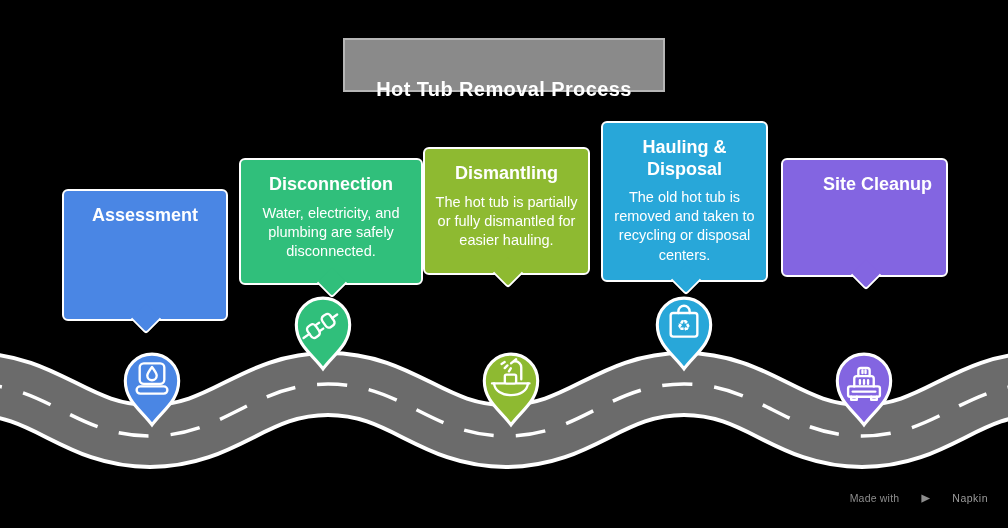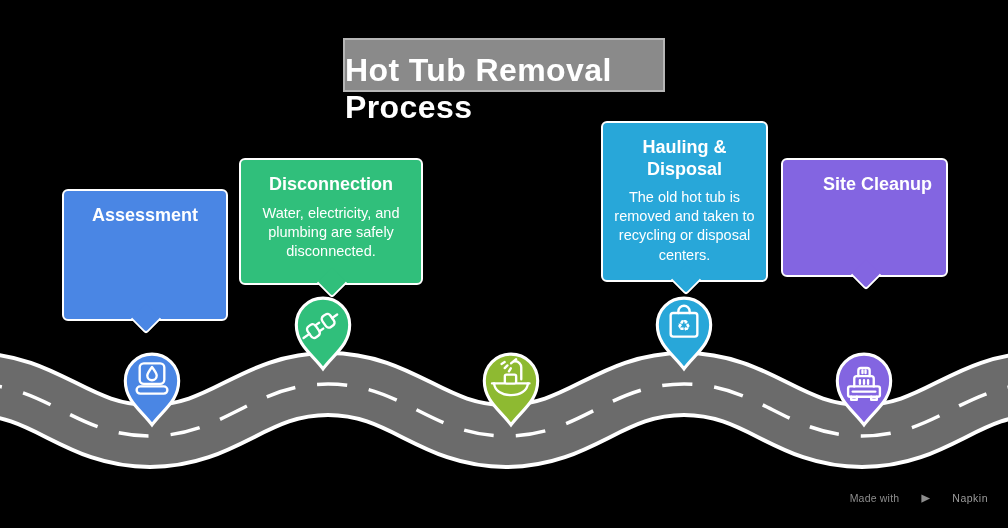--- a/index.html
+++ b/index.html
@@ -6,21 +6,21 @@
   .stage {
     position:relative; width:1008px; height:528px; overflow:hidden;
     font-family:"Liberation Sans", sans-serif;
   }
   
   .title-box {
     position:absolute; left:343px; top:38px; width:322px; height:54px;
     box-sizing:border-box; border:2px solid #b6b6b6;
     display:flex; align-items:center; justify-content:center;
   }
-  .title-box span { color:#fff; font-size:32px; font-weight:bold; letter-spacing:.4px;margin-top:48px; }
+  .title-box span { color:#fff; font-size:20px; font-weight:bold; letter-spacing:.4px;margin-top:48px; }
 
   
   .road { position:absolute; left:0; top:0; }
 
   
   .card {
     position:absolute; box-sizing:border-box; border:2px solid #fff;
     border-radius:6px; color:#fff; text-align:center; padding:12px 10px;
   }
   .card .tail {
@@ -139,20 +139,25 @@
     <div class="tail"></div>
     <h3>Assessment</h3>
   </div>
 
   <div class="card card2" style="background-color: rgb(48, 191, 123);">
     <div class="tail"></div>
     <h3>Disconnection</h3>
     <p>Water, electricity, and plumbing are safely disconnected.</p>
   </div>
 
+  <div class="card card3" style="background-color: rgb(142, 186, 49);">
+    <div class="tail"></div>
+    <h3>Dismantling</h3>
+    <p>The hot tub is partially or fully dismantled for easier hauling.</p>
+  </div>
 
   <div class="card card4" style="background-color: rgb(40, 167, 217);">
     <div class="tail"></div>
     <h3>Hauling &amp; Disposal</h3>
     <p>The old hot tub is removed and taken to recycling or disposal centers.</p>
   </div>
 
   <div class="card card5" style="background-color: rgb(131, 101, 225);">
     <div class="tail"></div>
     <h3>Site Cleanup</h3>

